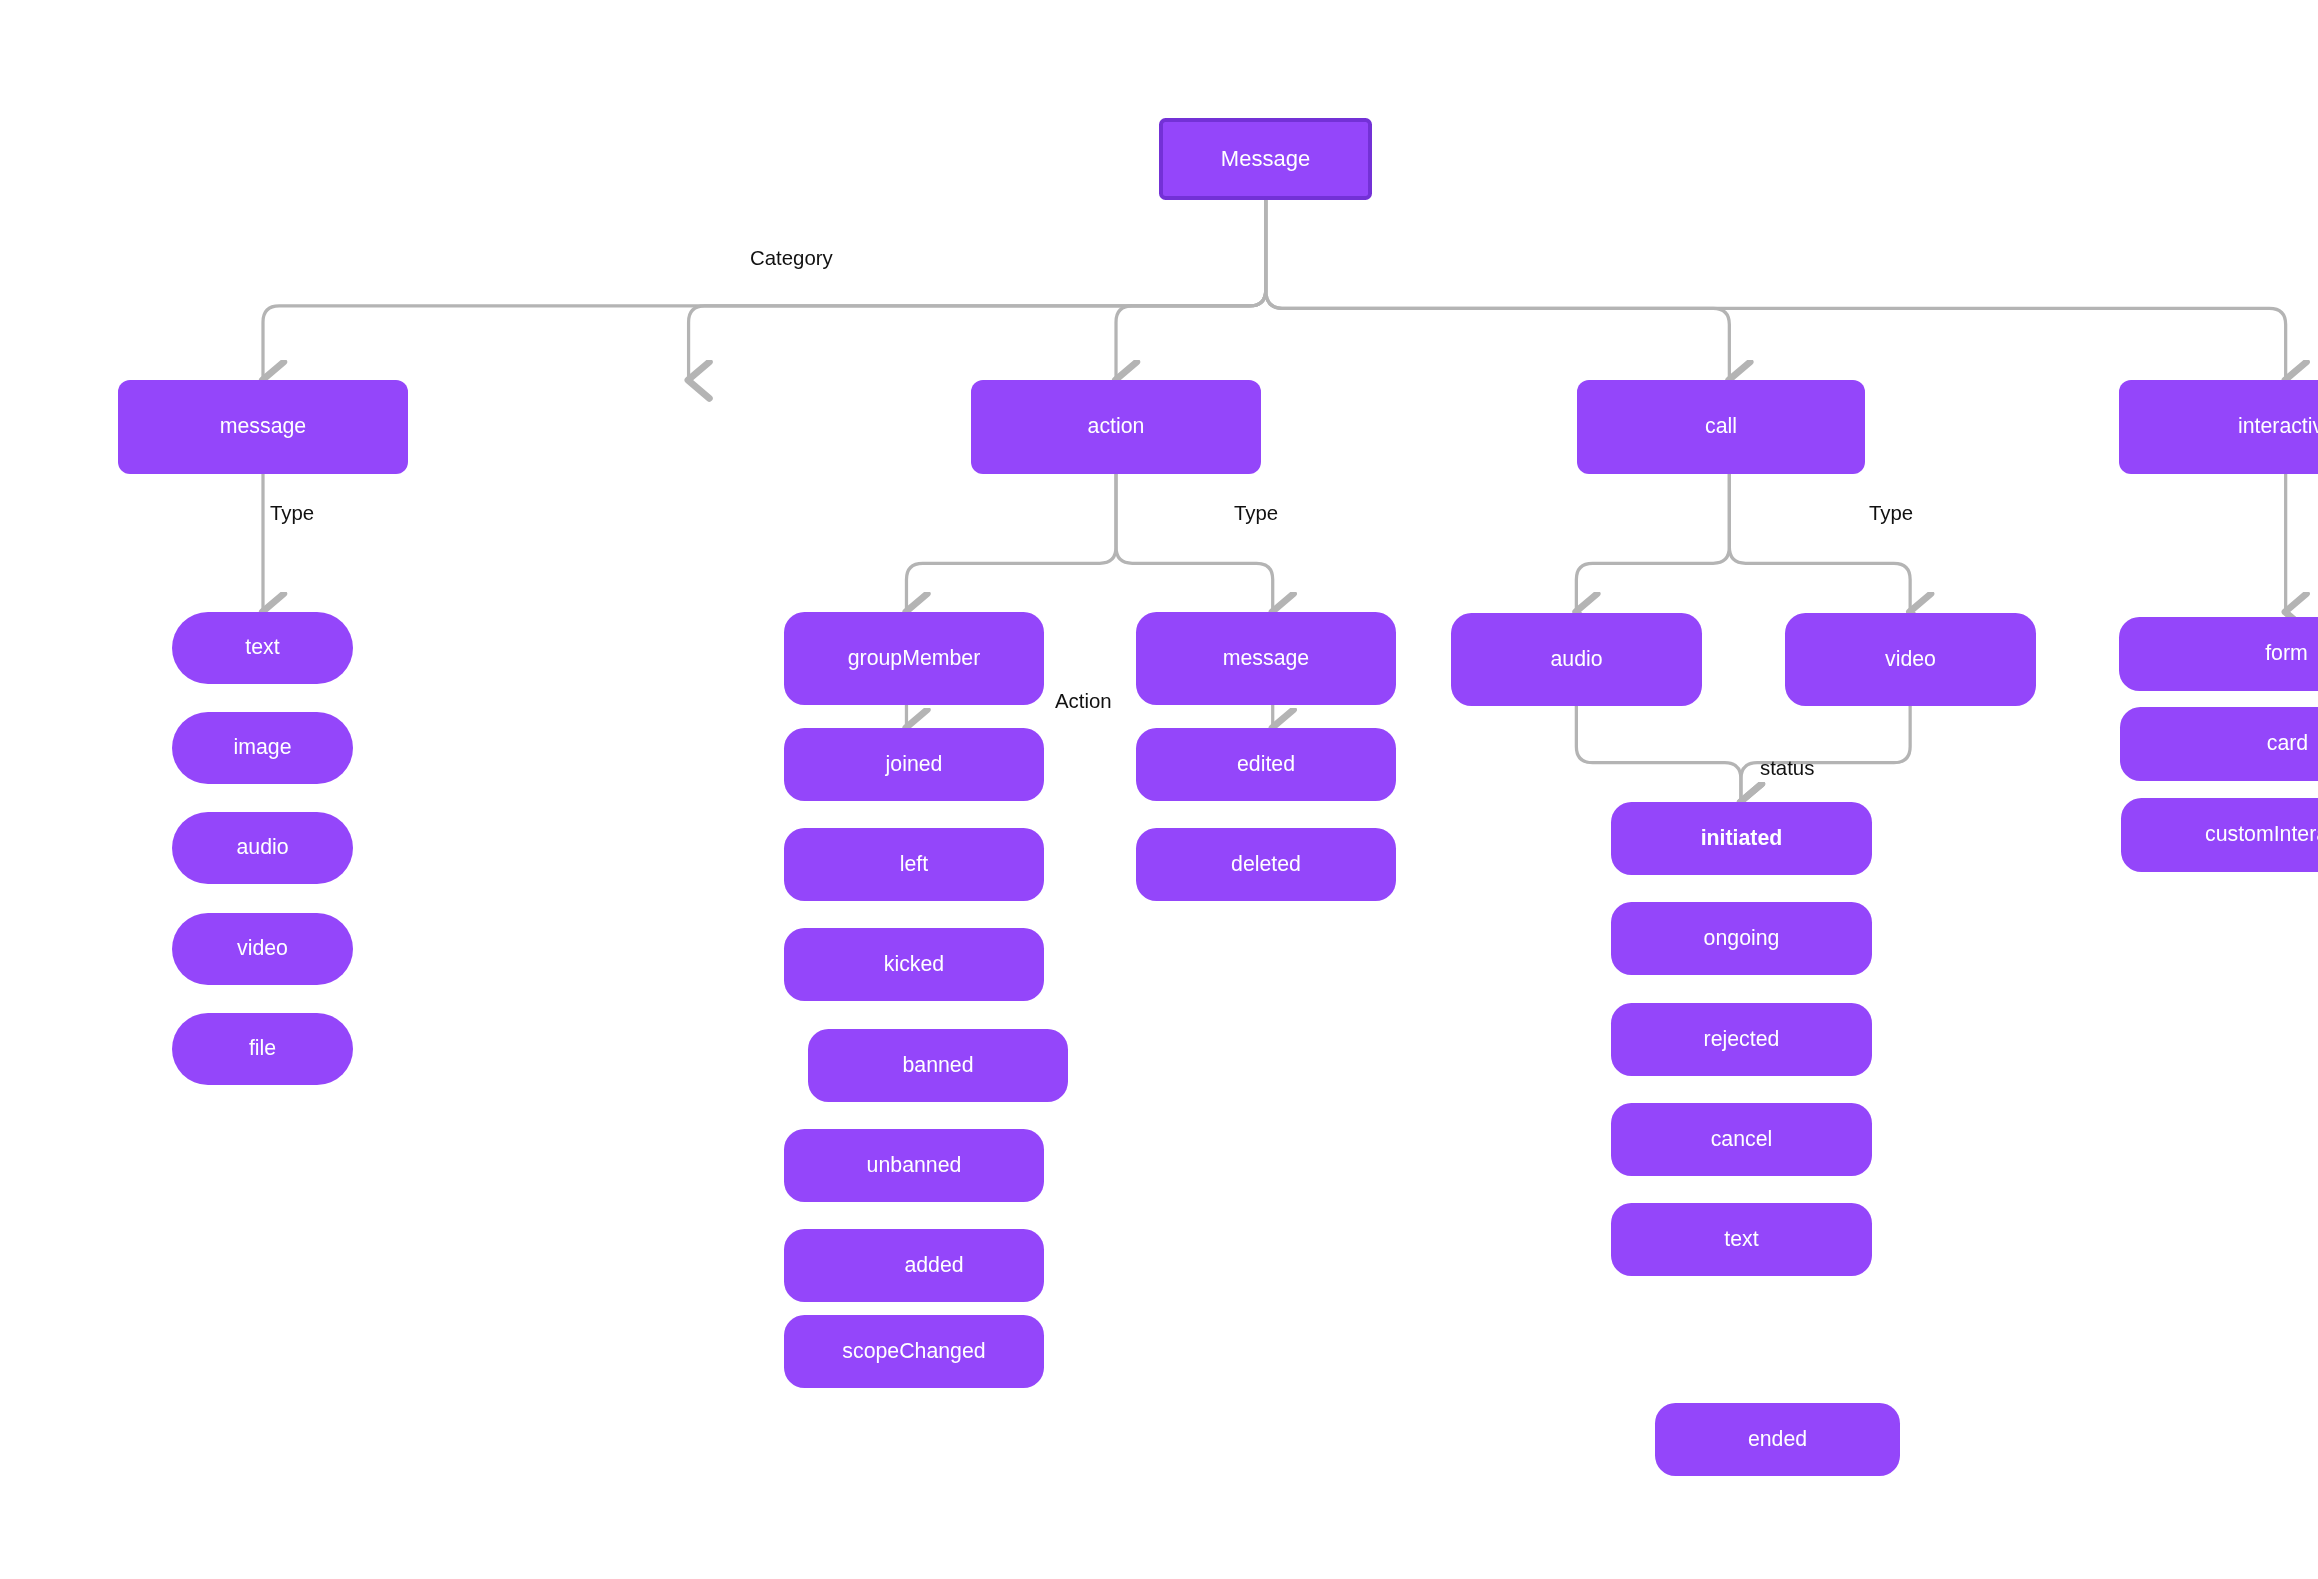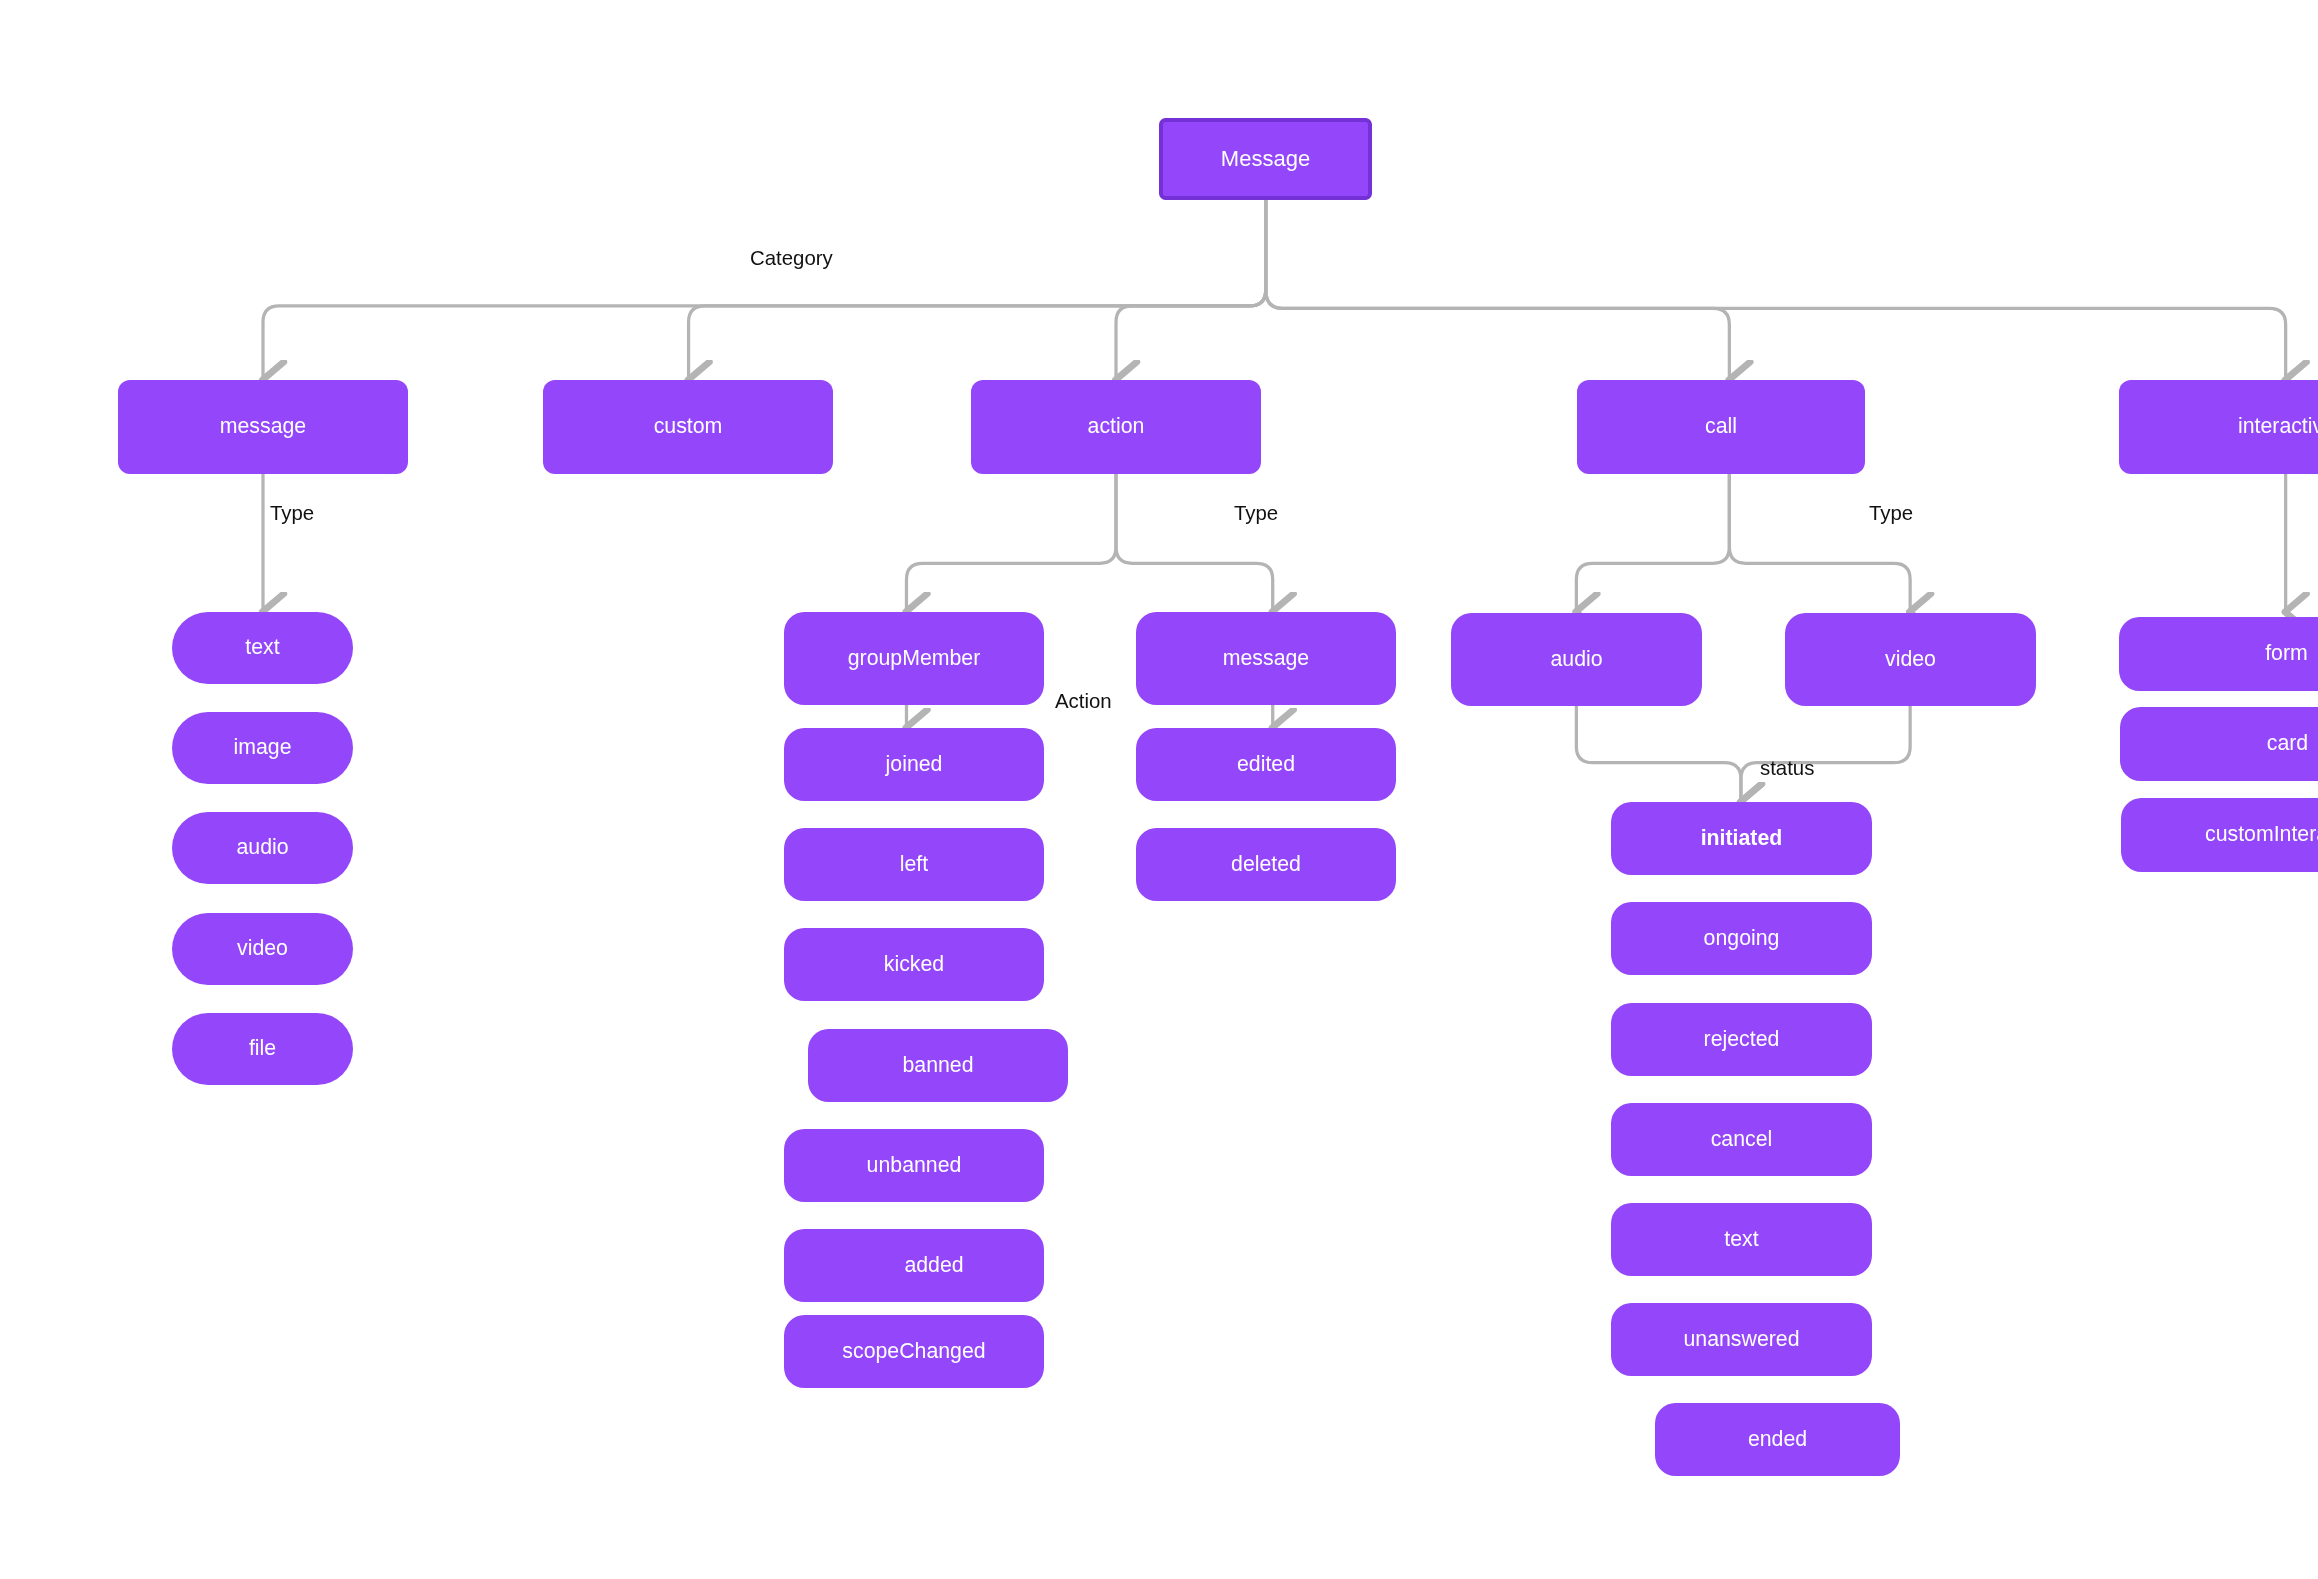--- a/index.html
+++ b/index.html
@@ -109,21 +109,20 @@
   <div class="edge-label" style="left:1055px; top:690px;">Action</div>
 
   <div class="edge-label" style="left:1869px; top:502px;">Type</div>
 
   <div class="edge-label" style="left:1760px; top:757px;">status</div>
 
   <div class="node root" style="left:1159px; top:118px; width:213px; height:82px;">Message</div>
 
   <div class="node cat" style="left:118px; top:380px; width:290px; height:94px;">message</div>
 
-  <div class="node cat" style="left:543px; top:380px; width:290px; height:94px;">custom</div>
 
   <div class="node cat" style="left:971px; top:380px; width:290px; height:94px;">action</div>
 
   <div class="node cat" style="left:1577px; top:380px; width:288px; height:94px;">call</div>
 
   <div class="node cat" style="left:2119px; top:380px; width:335px; height:94px;">interactive</div>
 
   <div class="node pill" style="left:172px; top:612px; width:181px; height:72px;">text</div>
 
   <div class="node pill" style="left:172px; top:712px; width:181px; height:72px;">image</div>
@@ -163,21 +162,20 @@
   <div class="node rr" style="left:1611px; top:802px; width:261px; height:73px;font-weight:bold;">initiated</div>
 
   <div class="node rr" style="left:1611px; top:902px; width:261px; height:73px;">ongoing</div>
 
   <div class="node rr" style="left:1611px; top:1003px; width:261px; height:73px;">rejected</div>
 
   <div class="node rr" style="left:1611px; top:1103px; width:261px; height:73px;">cancel</div>
 
   <div class="node rr" style="left:1611px; top:1203px; width:261px; height:73px;">text</div>
 
-  <div class="node rr" style="left:1611px; top:1303px; width:261px; height:73px;">unanswered</div>
 
   <div class="node rr" style="left:1611px; top:1403px; width:245px; height:73px;margin-left:44px;">ended</div>
 
   <div class="node rr" style="left:2119px; top:617px; width:335px; height:74px;">form</div>
 
   <div class="node rr" style="left:2120px; top:707px; width:335px; height:74px;">card</div>
 
   <div class="node rr" style="left:2121px; top:798px; width:335px; height:74px;">customInteractive</div>
 
 </div>

